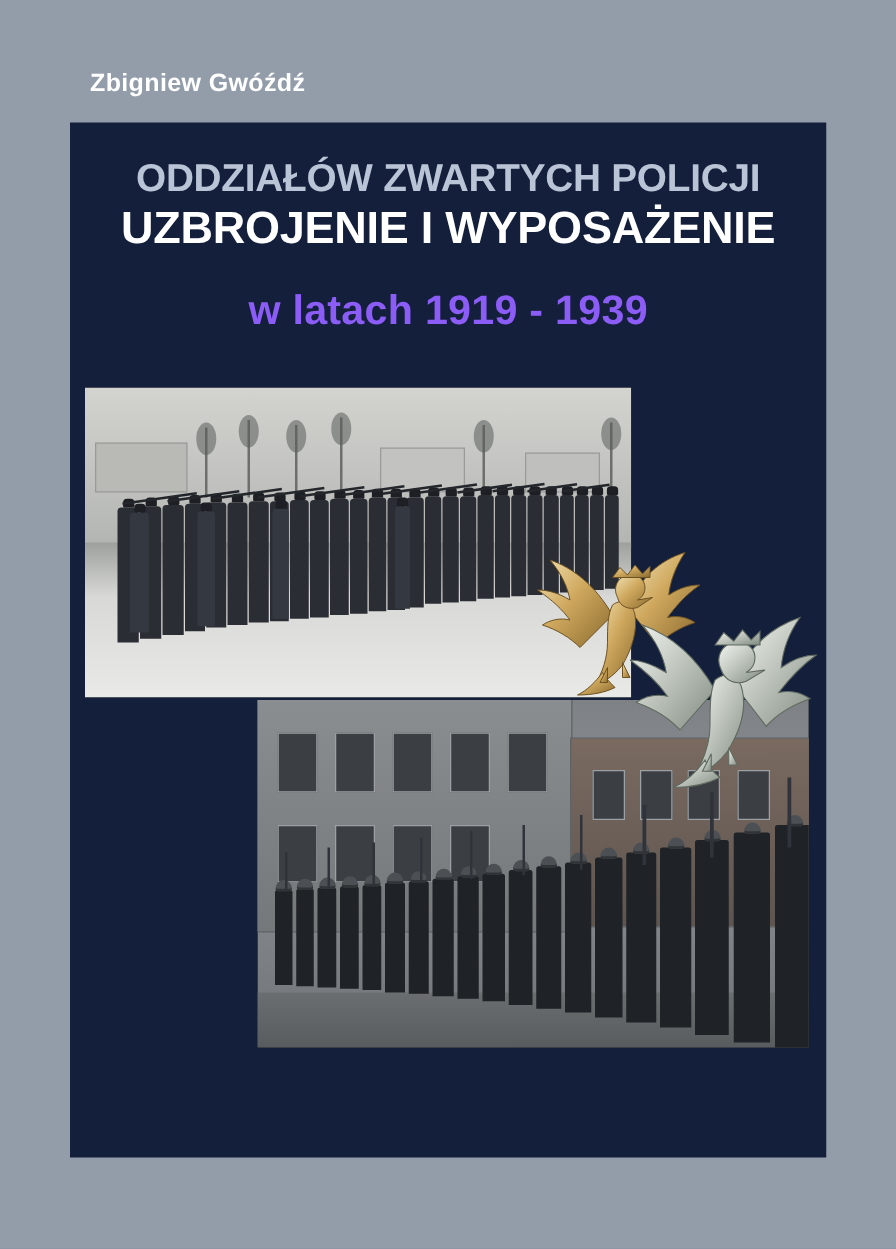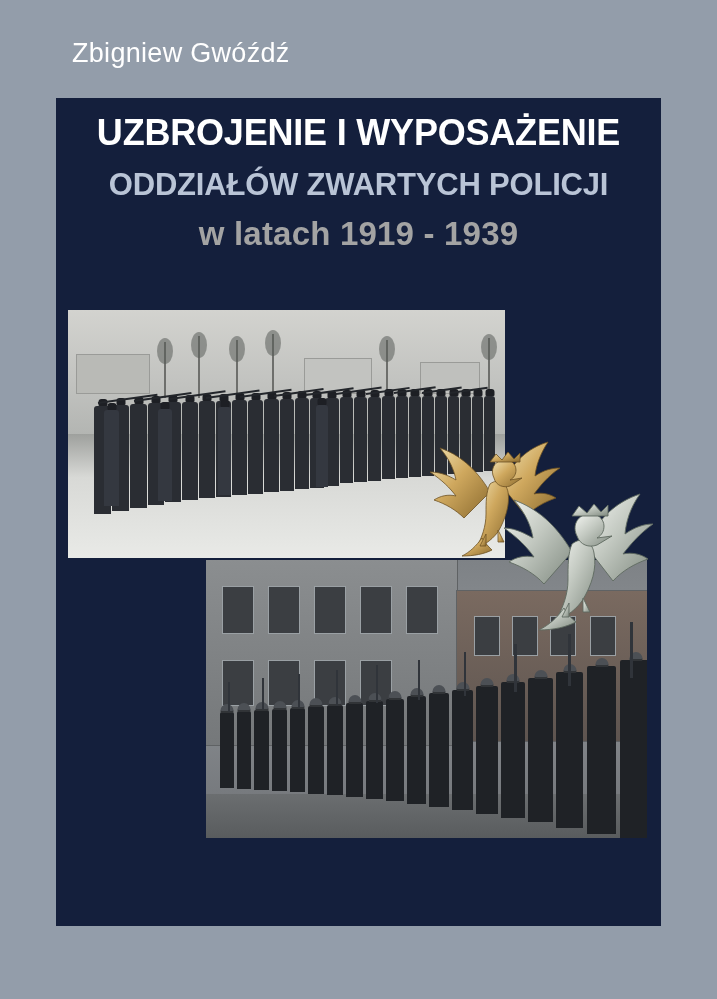--- a/index.html
+++ b/index.html
@@ -18,23 +18,23 @@
     position: relative;
     width: 717px;
     height: 999px;
     background: #939daa;
   }
 
   
   #author {
     position: absolute;
     left: 72px;
-    top: 38px;
-    font-size: 27px;
-    font-weight: 400;
+    top: 56px;
+    font-size: 20px;
+    font-weight: 700;
     color: #ffffff;
     letter-spacing: 0.3px;
     white-space: nowrap;
   }
 
   
   #panel {
     position: absolute;
     left: 56px;
     top: 98px;
@@ -65,24 +65,24 @@
     font-weight: bold;
     color: #b9c4d6;
     letter-spacing: -0.2px;
     line-height: 1.2;
     margin-top: 12px;
     white-space: nowrap;
   }
   #title-line-3 {
     font-size: 33px;
     font-weight: bold;
-    color: #a3a3a3;
+    color: #8b5cf6;
     letter-spacing: 0.2px;
     line-height: 1.2;
-    margin-top: 10px;
+    margin-top: 24px;
     white-space: nowrap;
   }
 
   
   .photo {
     position: absolute;
     overflow: hidden;
     background: #222;
   }
   #photo-top {
@@ -221,22 +221,22 @@
 </head>
 <body>
 
 <div id="cover">
 
   <div id="author">Zbigniew Gwóźdź</div>
 
   <div id="panel">
 
     <div id="title-block">
+      <div id="title-line-2">ODDZIAŁÓW ZWARTYCH POLICJI</div>
       <div id="title-line-1">UZBROJENIE I WYPOSAŻENIE</div>
-      <div id="title-line-2">ODDZIAŁÓW ZWARTYCH POLICJI</div>
       <div id="title-line-3">w latach 1919 - 1939</div>
     </div>
 
     <div class="photo" id="photo-top">
       <div class="ph-sky"></div>
       <div class="ph-ground"></div>
 
       <div class="ph-building" style="left:8px; top:44px; width:72px; height:38px;"></div>
       <div class="ph-building" style="left:236px; top:48px; width:66px; height:34px; background:#c2c3c0;"></div>
       <div class="ph-building" style="left:352px; top:52px; width:58px; height:30px; background:#bfc0bd;"></div>

